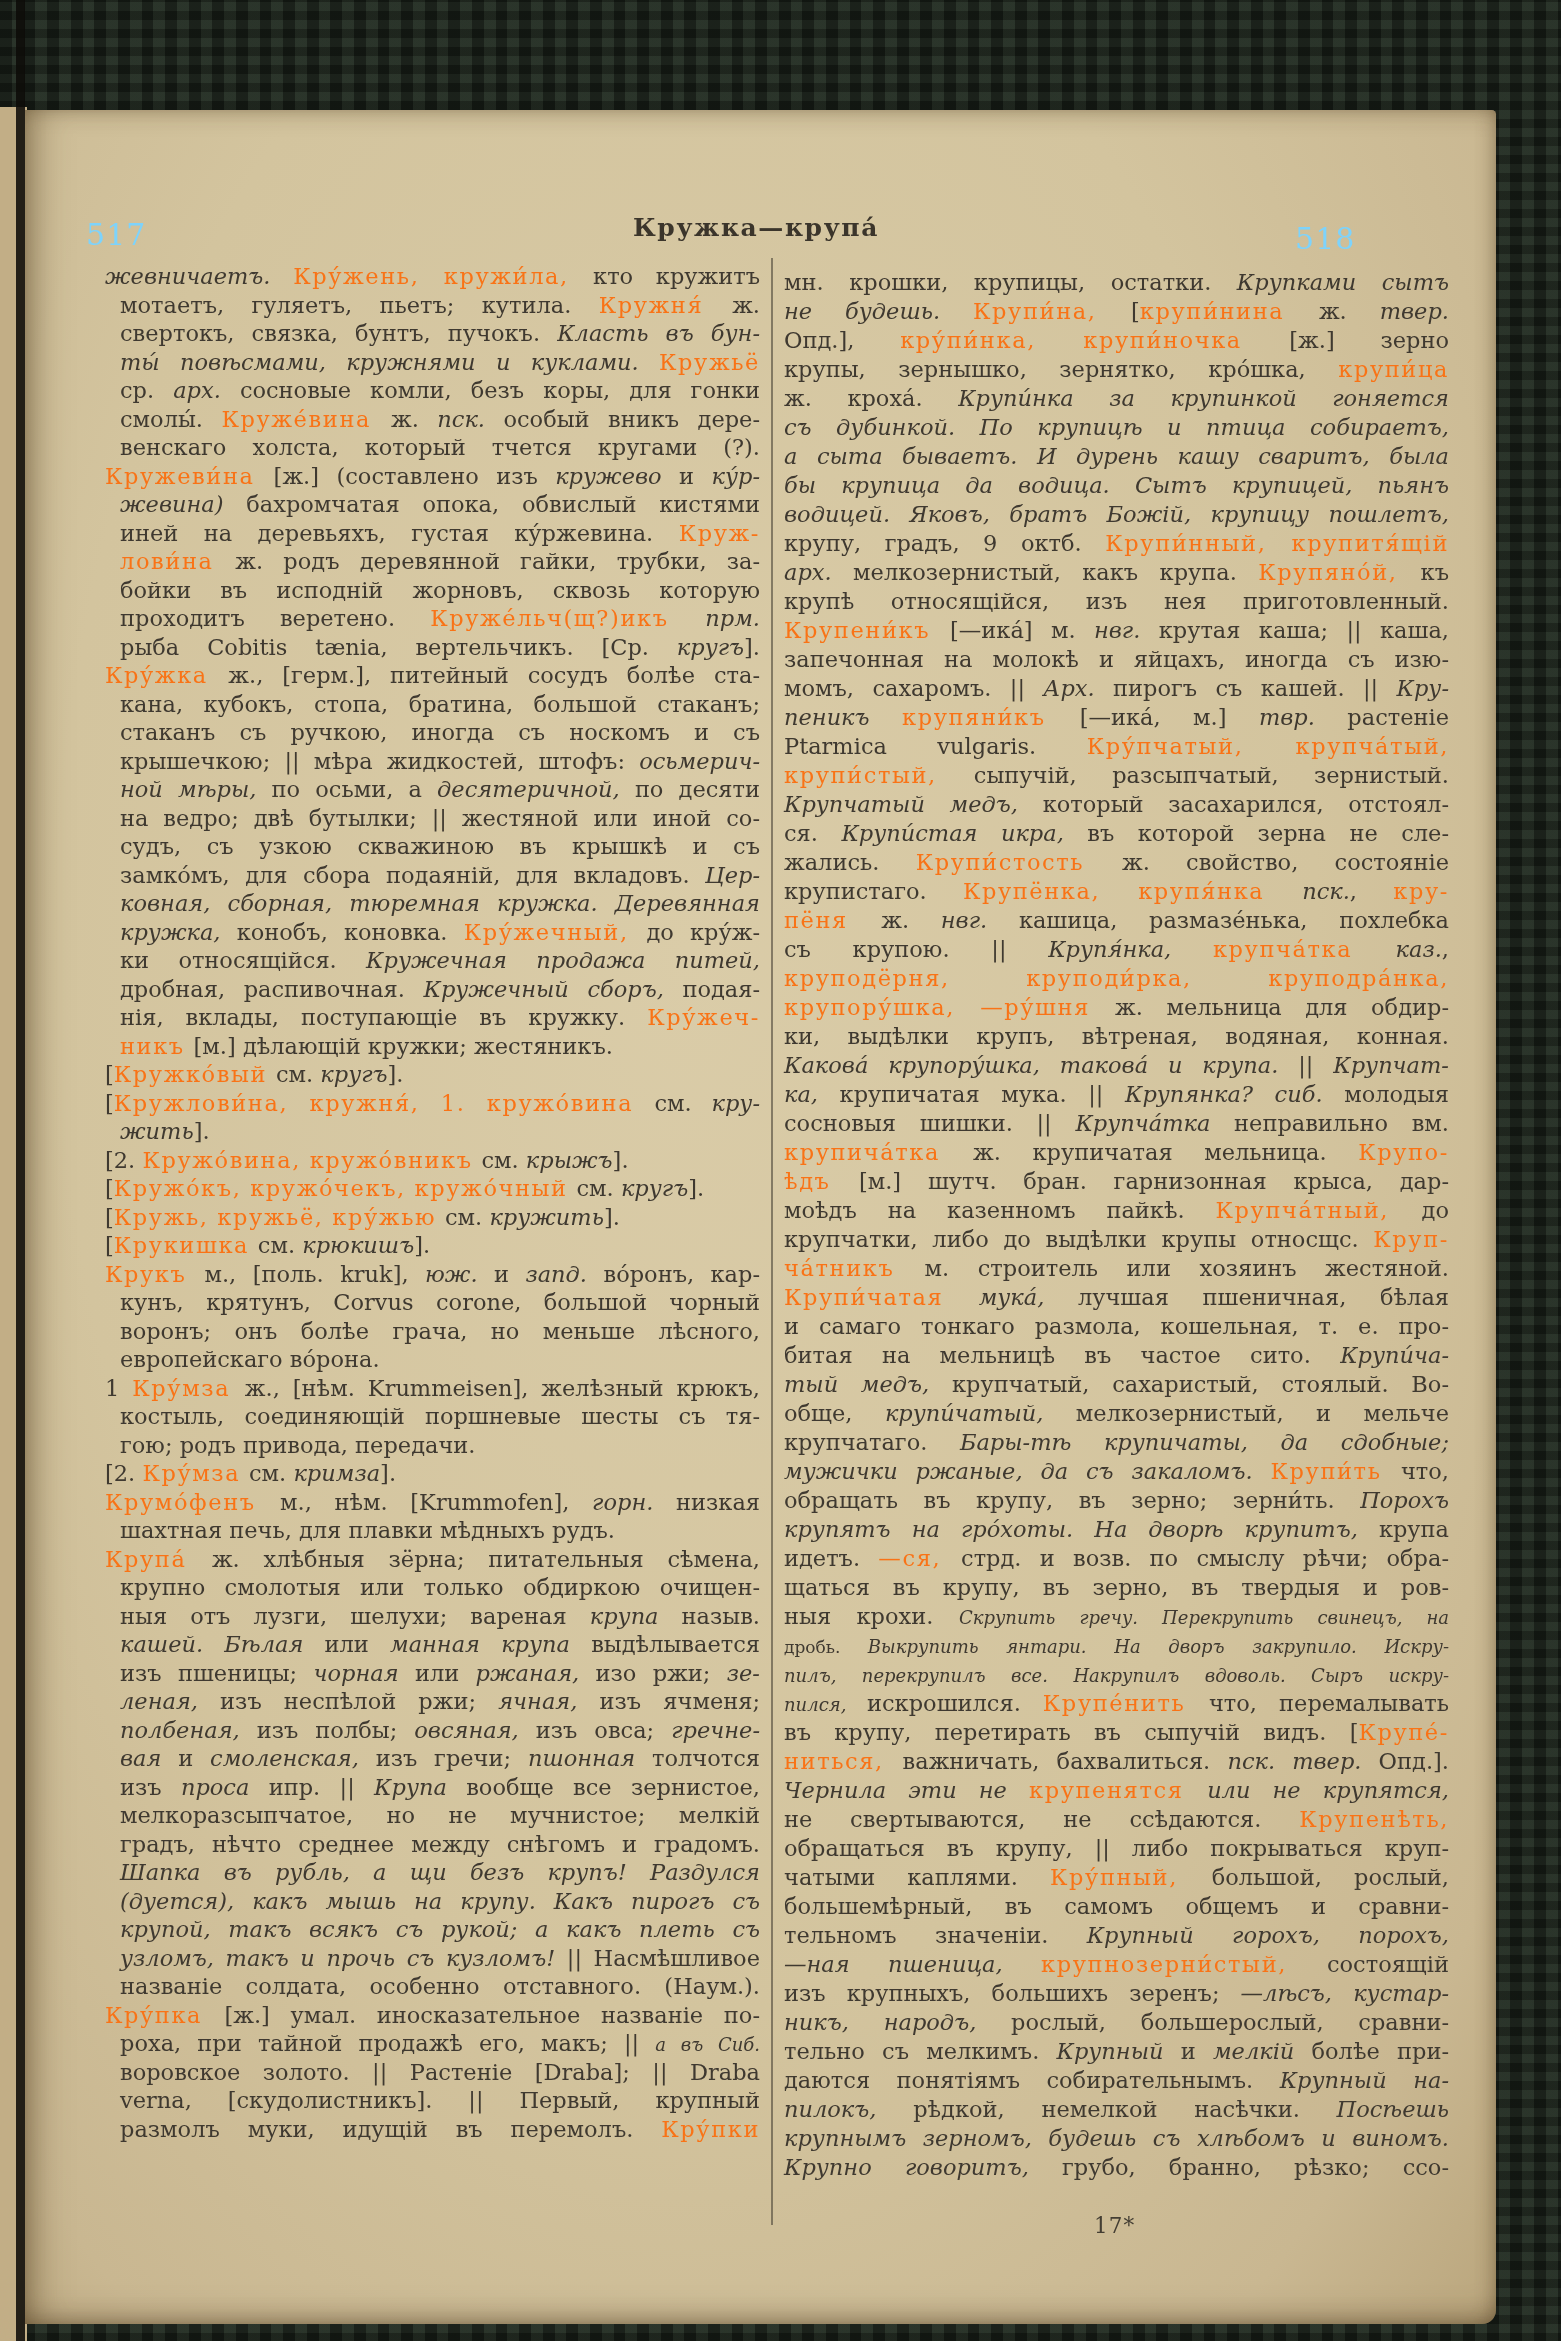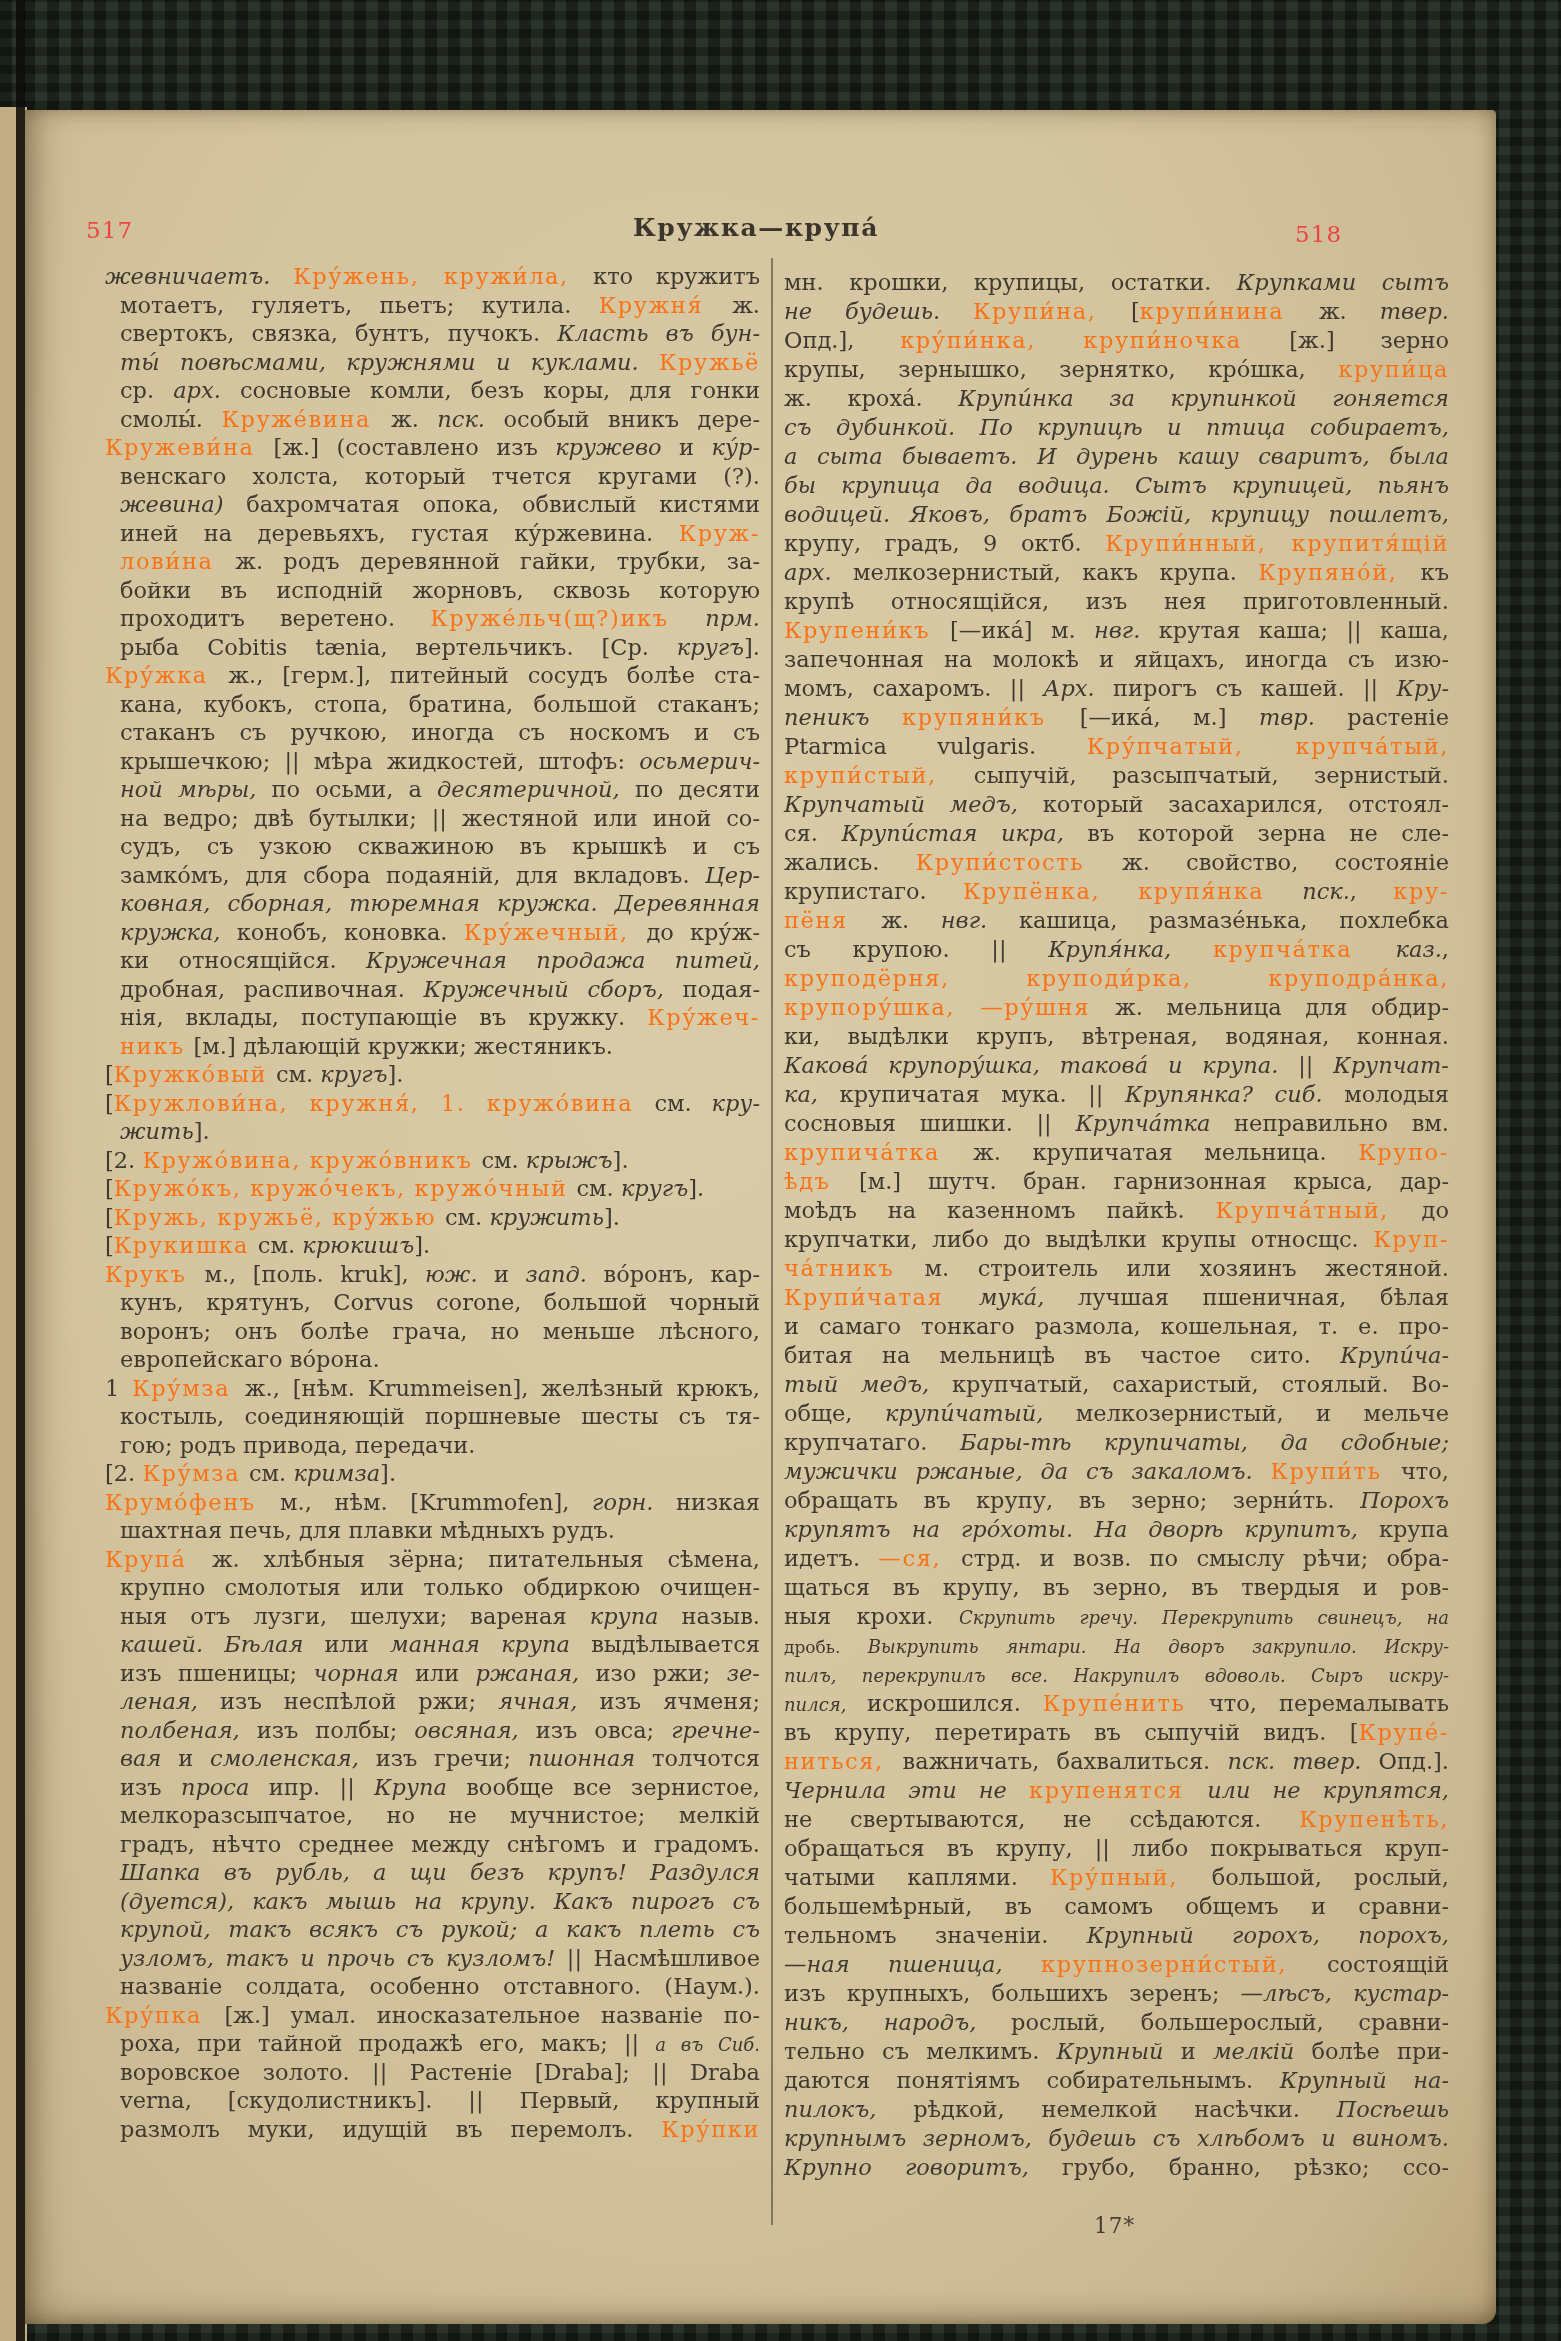--- a/index.html
+++ b/index.html
@@ -15,21 +15,21 @@
   .gutterline{position:absolute;left:16px;top:0;width:9px;height:2342px;background:rgba(12,11,8,.88);}
   .paper{
     position:absolute;left:25px;top:110px;width:1471px;height:2214px;
     background:radial-gradient(ellipse at 45% 38%, #dacca8 0%, #d3c49e 55%, #c9b791 85%, #baa67d 100%);
     border-bottom-right-radius:14px;border-top-right-radius:4.3px;
     box-shadow: inset 25px 0 38px -19.3px rgba(80,60,30,.55),
                 inset -9.7px 0 21.4px -11.8px rgba(80,60,30,.45),
                 inset 0 -18px 32px -18px rgba(70,50,25,.55),
                 inset 0 10.7px 27px -16px rgba(70,50,25,.35);
   }
-  .pagenum{position:absolute;font-size:23px;color:#ef4444;letter-spacing:1.1px;}
+  .pagenum{position:absolute;font-size:30px;color:#7dd3fc;letter-spacing:1.1px;}
   .runhead{position:absolute;left:107px;top:213px;width:1298px;text-align:center;
            font-size:25px;font-weight:bold;letter-spacing:1.6px;color:#3b352b;}
   .col{position:absolute;font-size:22.5px;color:#3f3930;}
   .col .line{display:block;text-align:justify;text-align-last:justify;white-space:nowrap;}
   .col .line.nj{text-align-last:left;}
   .col .line.ind{padding-left:15px;}
   .col-left{left:105px;top:262px;width:655px;}
   .col-left .line{height:28.5px;line-height:28.5px;}
   .col-right{left:784px;top:268px;width:665px;}
   .col-right .line{height:29px;line-height:29px;}
@@ -54,22 +54,22 @@
 
 <div class="divider"></div>
 
 <div class="col col-left">
     <div class="line flush"><span class="i">жевничаетъ. </span><span class="b">Кру́жень, кружи́ла, </span><span class="n">кто кружитъ</span></div>
     <div class="line ind"><span class="n">мотаетъ, гуляетъ, пьетъ; кутила. </span><span class="b">Кружня́ </span><span class="n">ж.</span></div>
     <div class="line ind"><span class="n">свертокъ, связка, бунтъ, пучокъ. </span><span class="i">Класть въ бун-</span></div>
     <div class="line ind"><span class="i">ты́ повѣсмами, кружнями и куклами. </span><span class="b">Кружьё</span></div>
     <div class="line ind"><span class="n">ср. </span><span class="i">арх. </span><span class="n">сосновые комли, безъ коры, для гонки</span></div>
     <div class="line ind"><span class="n">смолы́. </span><span class="b">Круже́вина </span><span class="n">ж. </span><span class="i">пск. </span><span class="n">особый вникъ дере-</span></div>
+    <div class="line ind"><span class="n">венскаго холста, который тчется кругами (?).</span></div>
     <div class="line flush"><span class="b">Кружеви́на </span><span class="n">[ж.] (составлено изъ </span><span class="i">кружево </span><span class="n">и </span><span class="i">ку́р-</span></div>
-    <div class="line ind"><span class="n">венскаго холста, который тчется кругами (?).</span></div>
     <div class="line ind"><span class="i">жевина) </span><span class="n">бахромчатая опока, обвислый кистями</span></div>
     <div class="line ind"><span class="n">иней на деревьяхъ, густая ку́ржевина. </span><span class="b">Круж-</span></div>
     <div class="line ind"><span class="b">лови́на </span><span class="n">ж. родъ деревянной гайки, трубки, за-</span></div>
     <div class="line ind"><span class="n">бойки въ исподній жорновъ, сквозь которую</span></div>
     <div class="line ind"><span class="n">проходитъ веретено. </span><span class="b">Круже́льч(щ?)икъ </span><span class="i">прм.</span></div>
     <div class="line ind"><span class="n">рыба Cobitis tænia, вертельчикъ. [Ср. </span><span class="i">кругъ</span><span class="n">].</span></div>
     <div class="line flush"><span class="b">Кру́жка </span><span class="n">ж., [герм.], питейный сосудъ болѣе ста-</span></div>
     <div class="line ind"><span class="n">кана, кубокъ, стопа, братина, большой стаканъ;</span></div>
     <div class="line ind"><span class="n">стаканъ съ ручкою, иногда съ носкомъ и съ</span></div>
     <div class="line ind"><span class="n">крышечкою; || мѣра жидкостей, штофъ: </span><span class="i">осьмерич-</span></div>

